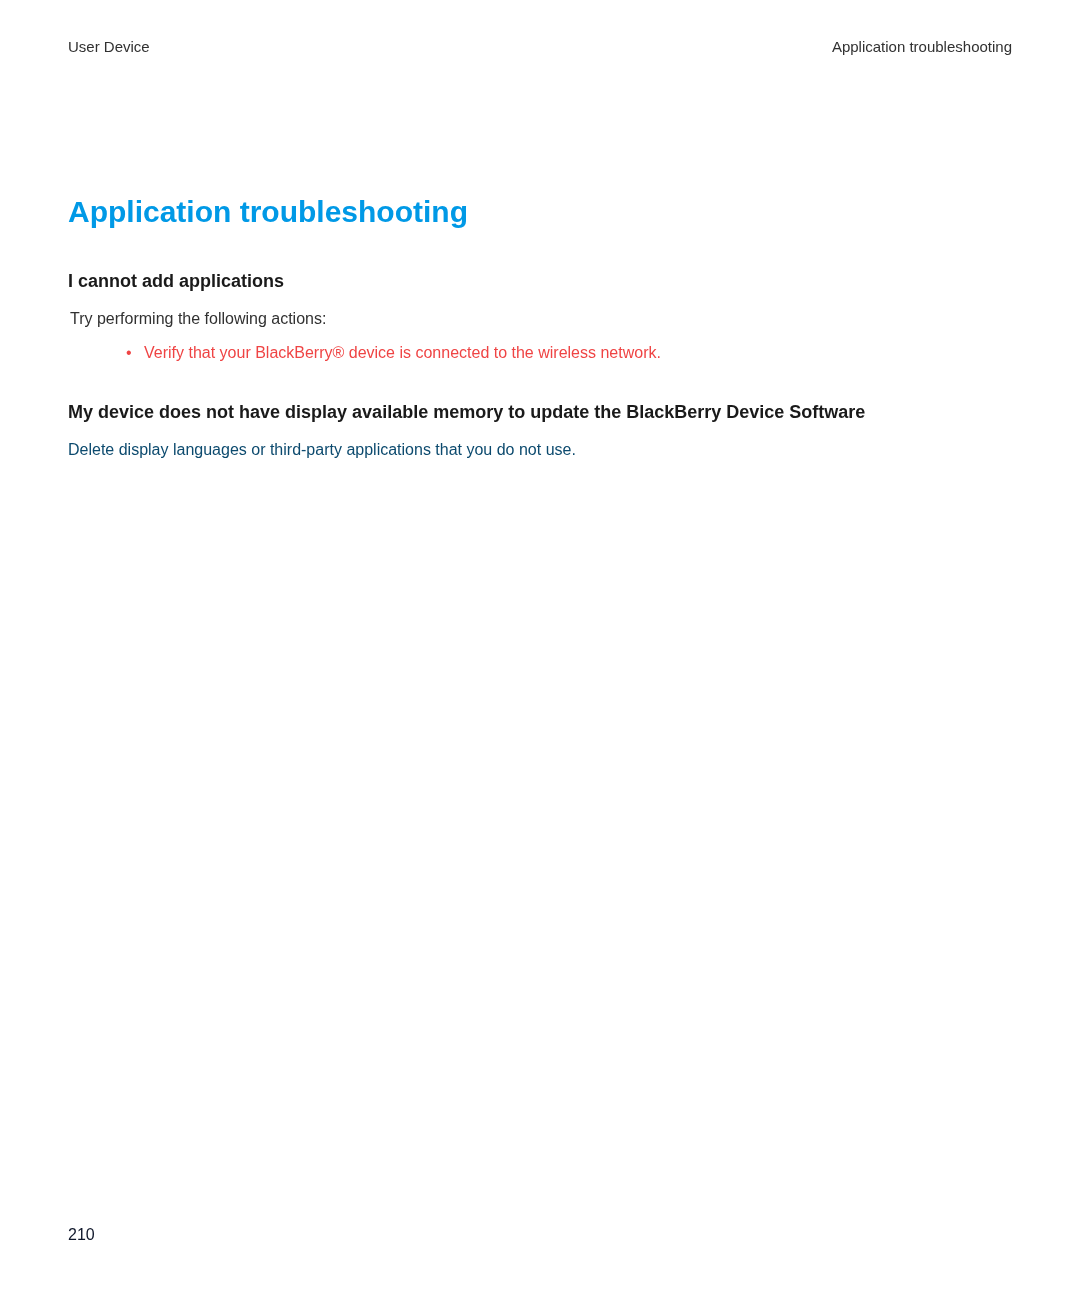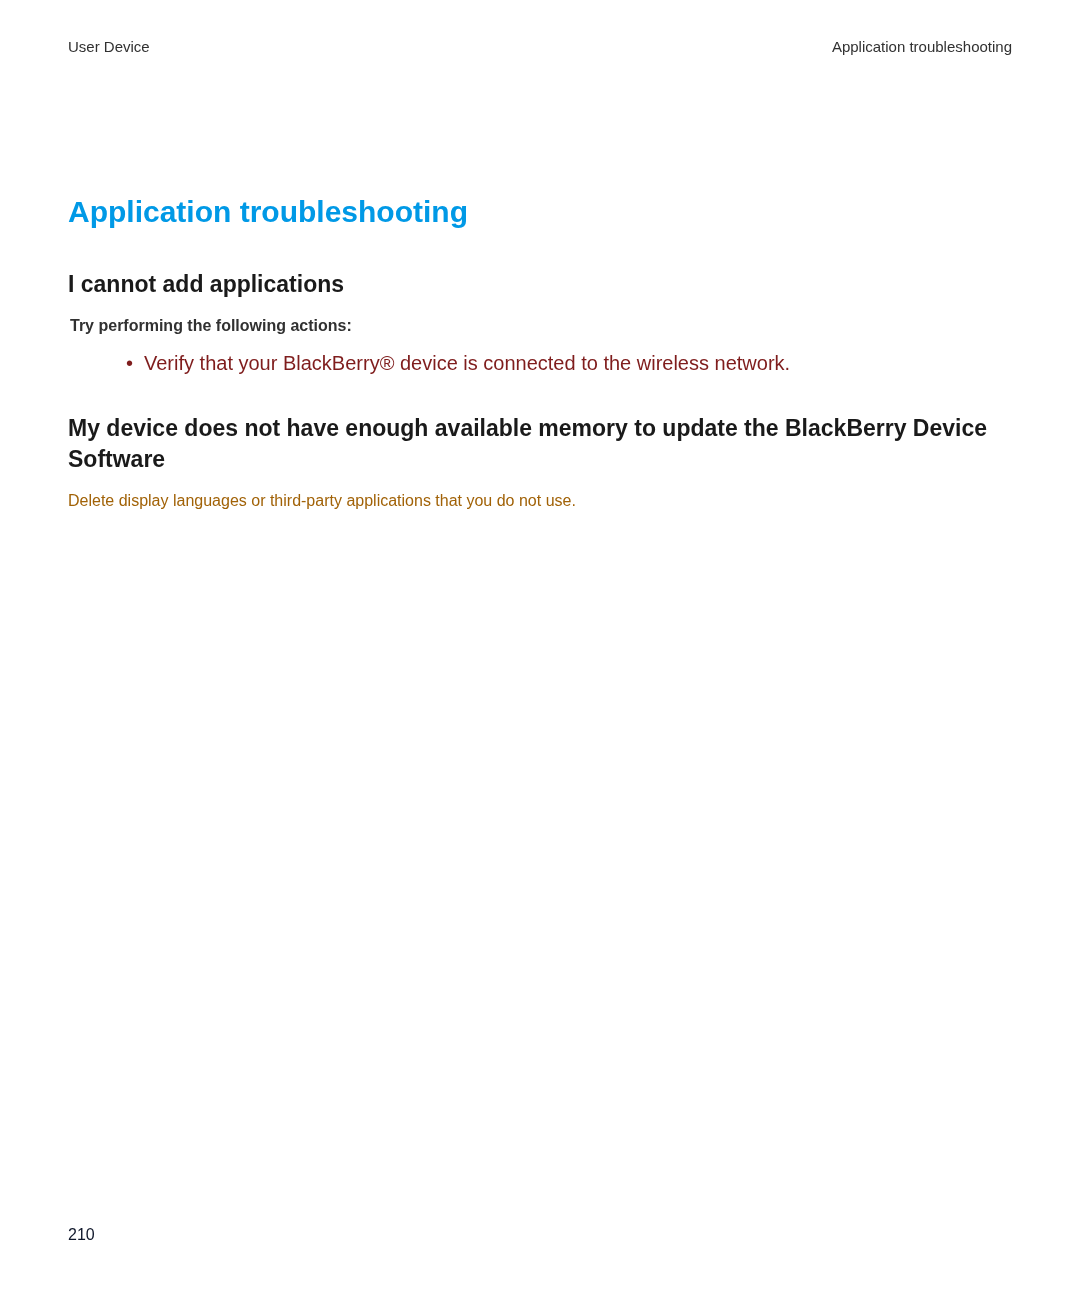--- a/index.html
+++ b/index.html
@@ -24,55 +24,54 @@
       color: #313131;
       margin-bottom: 140px;
     }
     .page-title {
       font-size: 30px;
       color: #0099e6;
       font-weight: 700;
       margin-bottom: 40px;
     }
     .section-heading {
-      font-size: 23px;
+      font-size: 18px;
       color: #1a1a1a;
       font-weight: 700;
       margin-bottom: 14px;
       line-height: 1.35;
     }
     .section-body {
       font-size: 16px;
       color: #313131;
       line-height: 1.5;
       margin-bottom: 10px;
       margin-left: 2px;
-      font-weight: bold;
     }
     ul.bullets {
       list-style: none;
       margin-left: 58px;
       margin-bottom: 34px;
     }
     ul.bullets li {
-      font-size: 20px;
-      color: #7f1d1d;
+      font-size: 16px;
+      color: #ef4444;
       line-height: 1.55;
       position: relative;
       padding-left: 18px;
     }
     ul.bullets li::before {
       content: "•";
       position: absolute;
       left: 0;
       top: 0;
     }
     .section2-body {
       font-size: 16px;
-      color: #a16207;
+      color: #0c4a6e;
       line-height: 1.5;
       margin-top: 14px;
     }
     .page-number {
       position: absolute;
       bottom: 52px;
       left: 68px;
       font-size: 16px;
       color: #0f172a;
     }
@@ -86,16 +85,16 @@
 </div>
 
 <h1 class="page-title">Application troubleshooting</h1>
 
 <h2 class="section-heading">I cannot add applications</h2>
 <p class="section-body">Try performing the following actions:</p>
 <ul class="bullets">
   <li>Verify that your BlackBerry® device is connected to the wireless network.</li>
 </ul>
 
-<h2 class="section-heading">My device does not have enough available memory to update the BlackBerry Device Software</h2>
+<h2 class="section-heading">My device does not have display available memory to update the BlackBerry Device Software</h2>
 <p class="section2-body">Delete display languages or third-party applications that you do not use.</p>
 
 <div class="page-number">210</div>
 
 </body></html>

